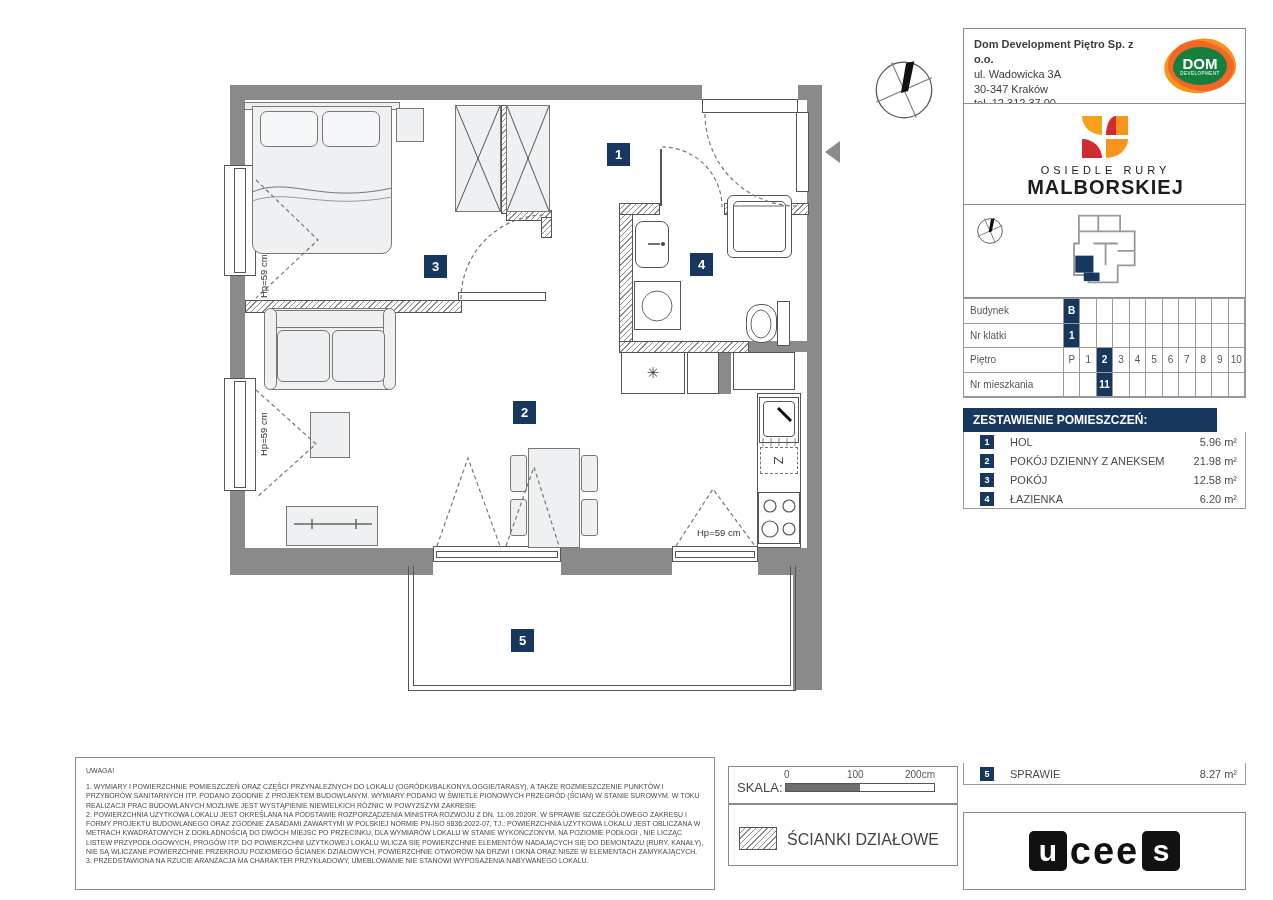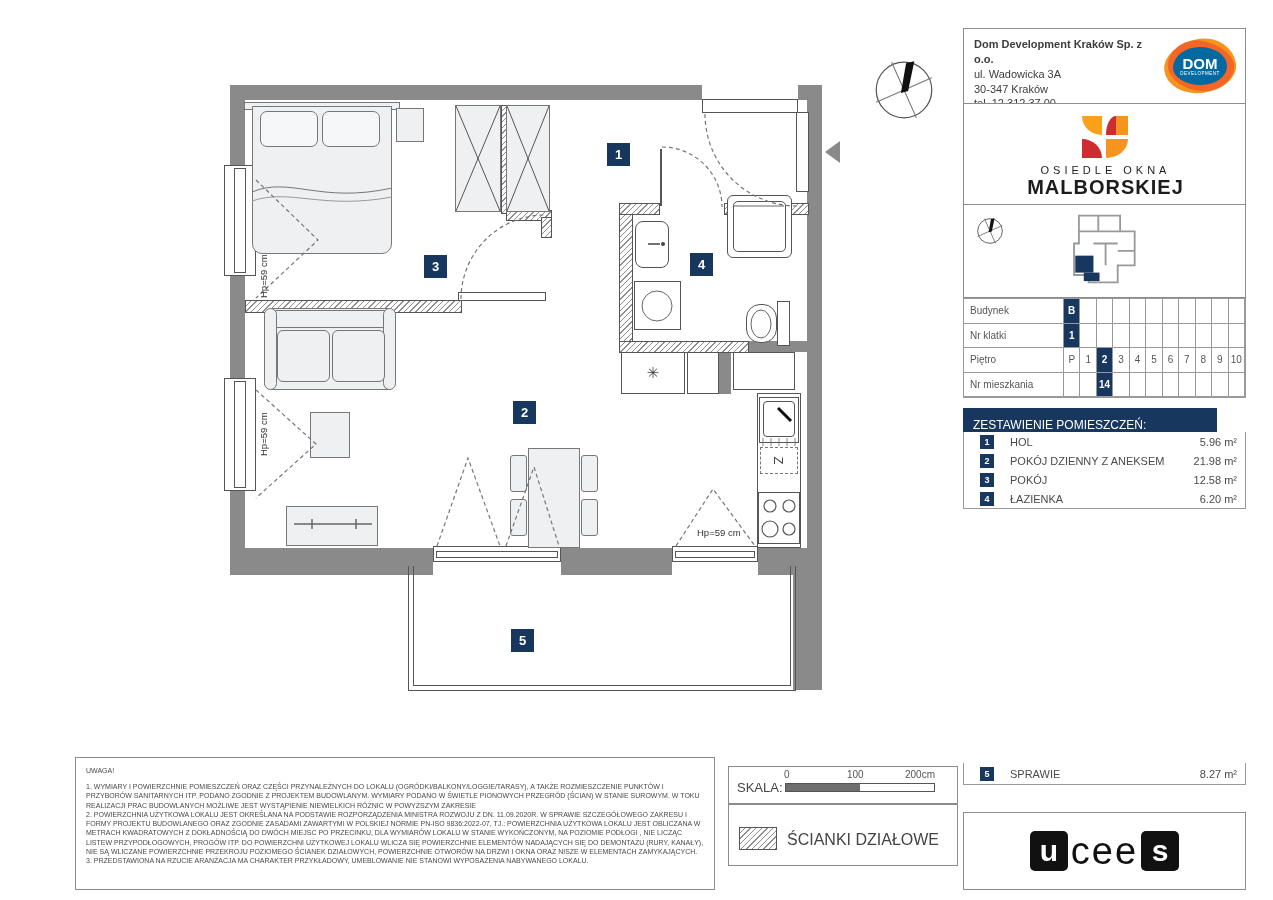--- a/index.html
+++ b/index.html
@@ -24,21 +24,21 @@
         align-items:center;justify-content:center;font-size:10px;color:#555;box-sizing:border-box;}
   .gcell.lbl{justify-content:flex-start;padding-left:6px;}
   .gcell.sel{background:#17375E;color:#fff;font-weight:bold;}
   .room-row{position:absolute;left:963px;width:283px;height:20px;border:1px solid #999;
         border-top:none;box-sizing:border-box;display:flex;align-items:center;background:#fff;}
   .room-chip{width:14px;height:14px;background:#17375E;color:#fff;font-size:9px;font-weight:bold;
         display:flex;align-items:center;justify-content:center;margin-left:16px;flex:0 0 auto;}
   .room-name{font-size:11px;color:#4a4a4a;margin-left:16px;}
   .room-area{font-size:11px;color:#4a4a4a;margin-left:auto;margin-right:8px;}
   .navybar{position:absolute;left:963px;width:254px;background:#17375E;color:#fff;
-        display:flex;align-items:flex-end;font-weight:normal;box-sizing:border-box;}
+        display:flex;align-items:center;font-weight:bold;box-sizing:border-box;}
   .note{font-size:7px;color:#4a4a4a;line-height:1.32;}
   svg{display:block;}
 </style>
 </head>
 <body>
 
 <div id="page">
 
   <div class="abs" style="left:0;top:0;width:960px;height:760px;">
 
@@ -189,44 +189,44 @@
 
     <svg class="abs" style="left:868px;top:54px;" width="72" height="72" viewBox="0 0 70 70">
       <circle cx="35" cy="35" r="27" stroke="#555" stroke-width="1.2" fill="#fff"></circle>
       <path d="M8,47 L62,23 M23,8 L47,62" stroke="#777" stroke-width="1"></path>
       <polygon points="32,38 39,36 45,7 37,9" fill="#111"></polygon>
     </svg>
   </div>
 
   <div class="box" style="left:963px;top:28px;width:283px;height:76px;">
     <div class="abs panel-text" style="left:10px;top:8px;width:180px;">
-      <div style="font-weight:bold;font-size:11px;color:#3d3d3d;">Dom Development Kraków Sp. z o.o.</div>
+      <div style="font-weight:bold;font-size:11px;color:#3d3d3d;">Dom Development Piętro Sp. z o.o.</div>
       <div>ul. Wadowicka 3A</div>
       <div>30-347 Kraków</div>
       <div>tel. 12 312 37 00</div>
     </div>
     <div class="abs" style="left:198px;top:8px;width:76px;height:58px;">
       <div class="abs" style="left:2px;top:2px;width:72px;height:54px;background:#F7941D;border-radius:55% 45% 50% 50%/50% 55% 45% 50%;transform:rotate(-8deg);"></div>
       <div class="abs" style="left:6px;top:4px;width:66px;height:50px;background:#F15A29;opacity:.8;border-radius:45% 55% 50% 50%/55% 45% 55% 45%;transform:rotate(10deg);"></div>
-      <div class="abs" style="left:11px;top:10px;width:54px;height:38px;background:#0369a1;border-radius:50% 50% 48% 52%/55% 50% 50% 45%;display:flex;flex-direction:column;align-items:center;justify-content:center;">
+      <div class="abs" style="left:11px;top:10px;width:54px;height:38px;background:#15803d;border-radius:50% 50% 48% 52%/55% 50% 50% 45%;display:flex;flex-direction:column;align-items:center;justify-content:center;">
         <span style="color:#fff;font-weight:bold;font-size:15px;line-height:1;">DOM</span>
         <span style="color:#fff;font-size:4.5px;letter-spacing:.5px;">DEVELOPMENT</span>
       </div>
     </div>
   </div>
 
   <div class="box" style="left:963px;top:103px;width:283px;height:102px;">
     <div class="abs" style="left:118px;top:12px;width:46px;height:42px;">
       <div class="abs" style="left:0;top:0;width:20px;height:19px;background:#F9A11B;border-radius:0 0 0 100%;"></div>
       <div class="abs" style="left:24px;top:0;width:10px;height:19px;background:#CE2C30;border-radius:100% 0 0 0;"></div>
       <div class="abs" style="left:34px;top:0;width:12px;height:19px;background:#F7941D;"></div>
       <div class="abs" style="left:0;top:23px;width:20px;height:19px;background:#CE2C30;border-radius:0 100% 0 0;"></div>
       <div class="abs" style="left:24px;top:23px;width:22px;height:19px;background:#F7941D;border-radius:0 0 100% 0;"></div>
     </div>
-    <div class="abs" style="left:0;top:60px;width:283px;text-align:center;font-size:11px;letter-spacing:4px;color:#1c1c1c;">OSIEDLE OKNA</div>
+    <div class="abs" style="left:0;top:60px;width:283px;text-align:center;font-size:11px;letter-spacing:4px;color:#1c1c1c;">OSIEDLE RURY</div>
     <div class="abs" style="left:0;top:72px;width:283px;text-align:center;font-size:20px;font-weight:bold;letter-spacing:1px;color:#1c1c1c;">MALBORSKIEJ</div>
   </div>
 
   <div class="box" style="left:963px;top:204px;width:283px;height:94px;">
     <svg class="abs" style="left:10px;top:10px;" width="32" height="32" viewBox="0 0 70 70">
       <circle cx="35" cy="35" r="27" stroke="#555" stroke-width="2" fill="#fff"></circle>
       <path d="M8,47 L62,23 M23,8 L47,62" stroke="#777" stroke-width="2"></path>
       <polygon points="32,38 39,36 45,7 37,9" fill="#111"></polygon>
     </svg>
     <svg class="abs" style="left:96px;top:7px;" width="96" height="80" viewBox="0 0 72 66">
@@ -272,21 +272,21 @@
     <div class="gcell">4</div>
     <div class="gcell">5</div>
     <div class="gcell">6</div>
     <div class="gcell">7</div>
     <div class="gcell">8</div>
     <div class="gcell">9</div>
     <div class="gcell">10</div>
     <div class="gcell lbl">Nr mieszkania</div>
     <div class="gcell"></div>
       <div class="gcell"></div>
-    <div class="gcell sel">14</div>
+    <div class="gcell sel">11</div>
     <div class="gcell"></div>
       <div class="gcell"></div>
       <div class="gcell"></div>
       <div class="gcell"></div>
       <div class="gcell"></div>
       <div class="gcell"></div>
       <div class="gcell"></div>
       <div class="gcell"></div>
   </div>
 
@@ -316,21 +316,21 @@
 
   <div class="room-row" style="top:763px;height:22px;">
     <span class="room-chip">5</span>
     <span class="room-name">SPRAWIE</span>
     <span class="room-area">8.27 m²</span>
   </div>
 
   <div class="box" style="left:963px;top:812px;width:283px;height:78px;display:flex;align-items:center;justify-content:center;">
     <div style="display:flex;align-items:center;gap:3px;">
       <span style="width:38px;height:40px;background:#111;color:#fff;border-radius:5px;font-size:30px;font-weight:bold;display:flex;align-items:center;justify-content:center;">u</span>
-      <span style="font-size:38px;font-weight:normal;color:#111;letter-spacing:2px;line-height:1;">cee</span>
+      <span style="font-size:38px;font-weight:bold;color:#111;letter-spacing:2px;line-height:1;">cee</span>
       <span style="width:38px;height:40px;background:#111;color:#fff;border-radius:5px;font-size:30px;font-weight:bold;display:flex;align-items:center;justify-content:center;">s</span>
     </div>
   </div>
 
   <div class="box" style="left:75px;top:757px;width:640px;height:133px;padding:8px 10px;">
     <div class="note" style="margin-bottom:7px;">UWAGA!</div>
     <div class="note">1. WYMIARY I POWIERZCHNIE POMIESZCZEŃ ORAZ CZĘŚCI PRZYNALEŻNYCH DO LOKALU (OGRÓDKI/BALKONY/LOGGIE/TARASY), A TAKŻE ROZMIESZCZENIE PUNKTÓW I PRZYBORÓW SANITARNYCH ITP. PODANO ZGODNIE Z PROJEKTEM BUDOWLANYM. WYMIARY PODANO W ŚWIETLE PIONOWYCH PRZEGRÓD (ŚCIAN) W STANIE SUROWYM. W TOKU REALIZACJI PRAC BUDOWLANYCH MOŻLIWE JEST WYSTĄPIENIE NIEWIELKICH RÓŻNIC W POWYŻSZYM ZAKRESIE</div>
     <div class="note">2. POWIERZCHNIA UŻYTKOWA LOKALU JEST OKREŚLANA NA PODSTAWIE ROZPORZĄDZENIA MINISTRA ROZWOJU Z DN. 11.09.2020R. W SPRAWIE SZCZEGÓŁOWEGO ZAKRESU I FORMY PROJEKTU BUDOWLANEGO ORAZ ZGODNIE ZASADAMI ZAWARTYMI W POLSKIEJ NORMIE PN-ISO 9836:2022-07, TJ.: POWIERZCHNIA UŻYTKOWA LOKALU JEST OBLICZANA W METRACH KWADRATOWYCH Z DOKŁADNOŚCIĄ DO DWÓCH MIEJSC PO PRZECINKU, DLA WYMIARÓW LOKALU W STANIE WYKOŃCZONYM, NA POZIOMIE PODŁOGI , NIE LICZĄC LISTEW PRZYPODŁOGOWYCH, PROGÓW ITP. DO POWIERZCHNI UŻYTKOWEJ LOKALU WLICZA SIĘ POWIERZCHNIE ELEMENTÓW NADAJĄCYCH SIĘ DO DEMONTAŻU (RURY, KANAŁY), NIE SĄ WLICZANE POWIERZCHNIE PRZEKROJU POZIOMEGO ŚCIANEK DZIAŁOWYCH, POWIERZCHNIE OTWORÓW NA DRZWI I OKNA ORAZ NISZE W ELEMENTACH ZAMYKAJĄCYCH.</div>
     <div class="note">3. PRZEDSTAWIONA NA RZUCIE ARANŻACJA MA CHARAKTER PRZYKŁADOWY, UMEBLOWANIE NIE STANOWI WYPOSAŻENIA NABYWANEGO LOKALU.</div>
   </div>

